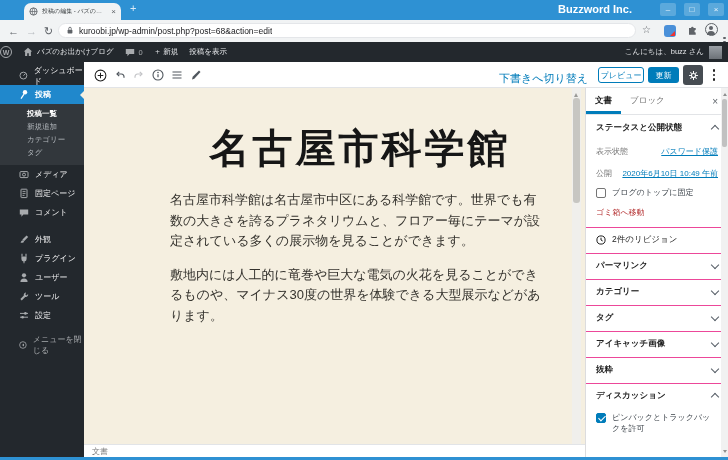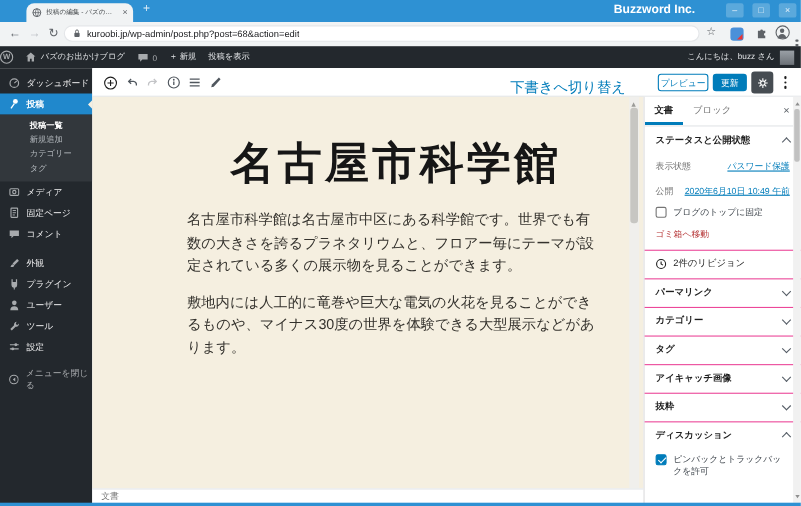--- a/index.html
+++ b/index.html
@@ -39,36 +39,36 @@
        display:flex;align-items:center;color:#e2e4e7;font-size:7.5px}
   .ab-left{display:flex;align-items:center;gap:11px;}
   .ab-item{display:flex;align-items:center;gap:4px}
   .wplogo{width:12px;height:12px;border:1.2px solid #a7aaad;border-radius:50%;color:#a7aaad;
        font-size:7px;font-weight:700;text-align:center;line-height:12px;box-sizing:border-box}
   .ab-right{position:absolute;right:6px;display:flex;align-items:center;gap:5px}
   .ab-avatar{width:13px;height:13px;background:linear-gradient(#9aa0a6,#6c7177)}
 
   
   .wpsidebar{position:absolute;left:0;top:62px;width:84px;height:396px;background:#23282d;padding-top:4px;box-sizing:border-box}
-  .wps-item{display:flex;align-items:center;gap:6px;height:19px;padding-left:8px;color:#f0f0f1;font-size:8px;position:relative}
+  .wps-item{display:flex;align-items:center;gap:6px;height:19px;padding-left:19px;color:#f0f0f1;font-size:8px;position:relative}
   .wps-item.dim{color:#a7aaad}
   .wps-item.active{background:#2088cc;font-weight:700;color:#fff}
   .wps-item.active::after{content:"";position:absolute;right:0;top:50%;margin-top:-4px;
        border:4px solid transparent;border-right-color:#f5efe0}
   .wps-sub{background:#32373c;padding:3px 0 6px}
   .wps-sub div{height:13px;line-height:13px;padding-left:27px;font-size:7.5px;color:#b4b9be}
   .wps-sub div.current{color:#fff;font-weight:700}
   .gap8{height:8px}.gap10{height:10px}
 
   
   .surface{position:absolute;left:84px;top:62px;width:644px;height:396px;background:#fff}
   .ed-header{position:absolute;left:0;top:0;width:644px;height:26px;background:#fff;border-bottom:1px solid #e2e4e7;box-sizing:border-box}
   .eh-left{position:absolute;left:10px;top:0;height:26px;display:flex;align-items:center;gap:6px}
   .tbico{width:13px;height:13px;display:flex;align-items:center;justify-content:center}
-  .switch-draft{position:absolute;right:159px;top:9px;font-size:13px;color:#007cba}
+  .switch-draft{position:absolute;right:140px;top:9px;font-size:11px;color:#007cba}
   .btn{position:absolute;top:5px;height:16px;border-radius:3px;font-size:8px;display:flex;align-items:center;justify-content:center;box-sizing:border-box}
   .btn-preview{right:84px;width:46px;border:1px solid #007cba;color:#007cba;background:#fff}
   .btn-update{right:49px;width:31px;background:#007cba;color:#fff}
   .btn-gear{position:absolute;right:25px;top:3px;width:20px;height:20px;border-radius:3px;background:#464c52;
        display:flex;align-items:center;justify-content:center}
   .eh-kebab{position:absolute;right:13px;top:7px}
   .eh-kebab i{display:block;width:2.5px;height:2.5px;border-radius:50%;background:#1e1e1e;margin-bottom:2px}
 
   
   .content{position:absolute;left:0;top:26px;width:501px;height:356px;background:#f5efe0;overflow:hidden}

